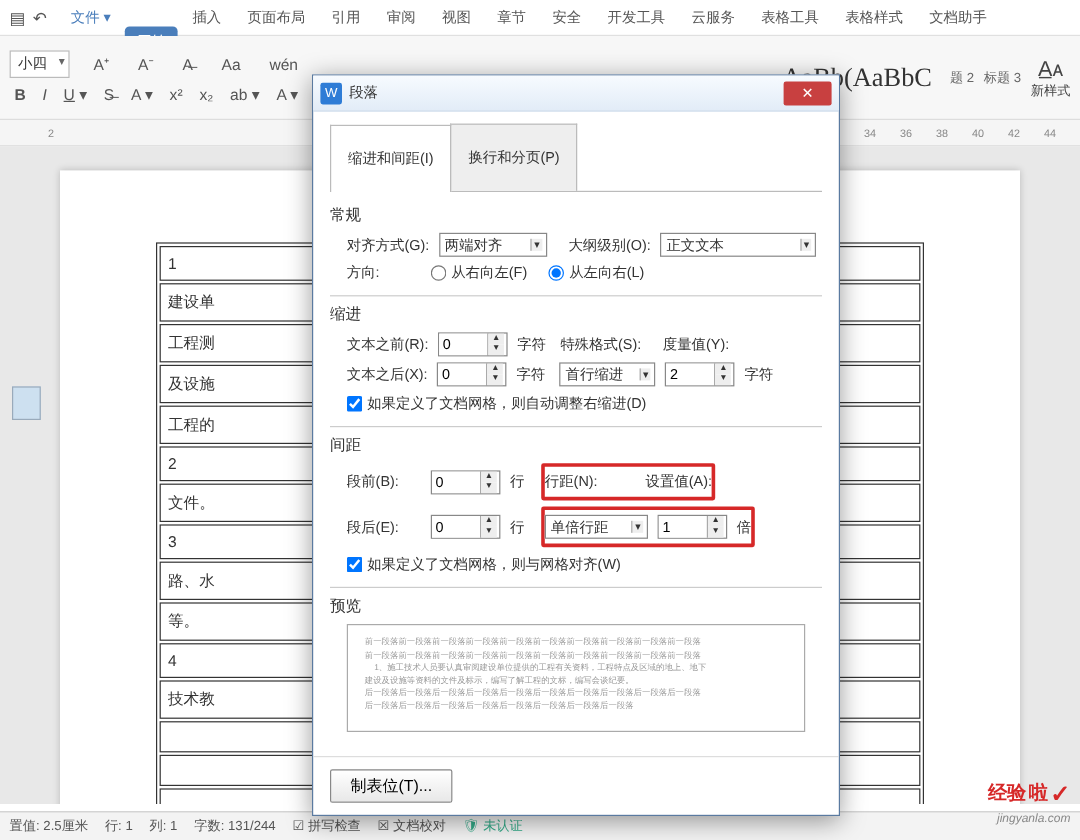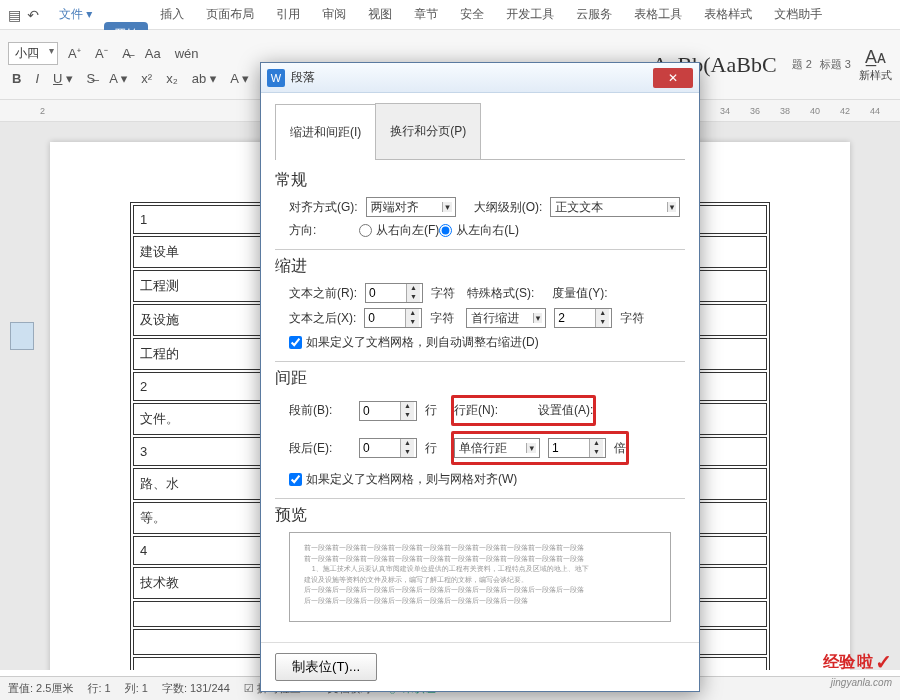--- a/index.html
+++ b/index.html
@@ -4,21 +4,21 @@
 <style>
 * { box-sizing: border-box; margin: 0; padding: 0; font-family: "Microsoft YaHei", SimSun, sans-serif; }
 body { background: #fff; width: 900px; height: 700px; overflow: hidden; position: relative; font-size: 12px; color: #333; }
 .topbar { height: 30px; display: flex; align-items: center; padding: 0 8px; gap: 4px; border-bottom: 1px solid #e0e0e0; }
 .topbar-icons { display: flex; gap: 6px; align-items: center; }
 .menu-tabs { display: flex; align-items: center; gap: 2px; margin-left: 6px; }
 .menu-tab { padding: 4px 10px; cursor: pointer; color: #555; }
 .menu-tab.active { background: #4a7ebb; color: #fff; border-radius: 4px; margin-top: 40px; }
 .ribbon { height: 70px; background: #f7f7f7; border-bottom: 1px solid #ddd; display: flex; align-items: center; padding: 4px 8px; gap: 8px; position: relative; }
 .ribbon-left { display: flex; flex-direction: column; gap: 4px; }
-.ribbon-row { display: flex; align-items: center; gap: 6px; }
+.ribbon-row { display: flex; align-items: center; gap: 6px; justify-content: space-between; }
 .font-size-box { border: 1px solid #bbb; background: #fff; padding: 2px 18px 2px 6px; width: 50px; position: relative; }
 .font-size-box:after { content: "▾"; position: absolute; right: 3px; top: 2px; font-size: 10px; color: #666; }
 .ribbon-btn { padding: 2px 4px; color: #555; cursor: pointer; font-size: 13px; }
 .ribbon-styles { margin-left: auto; display: flex; align-items: center; gap: 8px; }
 .style-preview { font-family: "Times New Roman"; font-size: 22px; color: #333; padding: 2px 6px; border: 1px solid transparent; }
 .style-label { font-size: 11px; color: #666; text-align: center; }
 .new-style { text-align: center; font-size: 11px; color: #444; }
 .ruler { height: 22px; background: #f5f5f5; border-bottom: 1px solid #ddd; position: relative; font-size: 9px; color: #888; display: flex; align-items: center; padding-left: 40px; }
 .ruler span { margin-right: 20px; }
 .doc-area { position: relative; height: 548px; background: #e8e8e8; overflow: hidden; }
@@ -29,30 +29,30 @@
 .statusbar { position: absolute; bottom: 0; left: 0; right: 0; height: 24px; background: #f3f3f3; border-top: 1px solid #ccc; display: flex; align-items: center; gap: 14px; padding: 0 8px; font-size: 11px; color: #555; }
 .dialog-overlay { position: absolute; left: 260px; top: 62px; width: 440px; background: #fff; border: 1px solid #5a7aa0; box-shadow: 0 4px 20px rgba(0,0,0,0.4); z-index: 100; }
 .dialog-title { background: linear-gradient(#f7fbff,#e2ecf7); height: 30px; display: flex; align-items: center; padding: 0 6px; border-bottom: 1px solid #c5d6e8; }
 .dialog-title-icon { width: 18px; height: 18px; background: #2e7cd6; color: #fff; font-size: 11px; display: flex; align-items: center; justify-content: center; border-radius: 2px; margin-right: 6px; }
 .dialog-close { margin-left: auto; width: 40px; height: 20px; background: #c84040; color: #fff; display: flex; align-items: center; justify-content: center; border-radius: 2px; cursor: pointer; font-size: 12px; }
 .dialog-body { padding: 10px 14px; }
 .tabs { display: flex; border-bottom: 1px solid #bbb; margin-bottom: 10px; }
 .tab { padding: 19px 14px; border: 1px solid #bbb; border-bottom: none; margin-right: -1px; background: #eee; cursor: pointer; }
 .tab.active { background: #fff; position: relative; top: 1px; }
 .fieldset { margin-bottom: 10px; }
-.fieldset-title { color: #333; margin-bottom: 6px; font-size: 16px; }
+.fieldset-title { color: #333; margin-bottom: 6px; font-size: 13px; }
 .field-row { display: flex; align-items: center; gap: 8px; margin: 5px 0 5px 14px; font-size: 12px; }
 .field-label { min-width: 62px; }
 .combo { border: 1px solid #888; background: #fff; padding: 2px 18px 2px 4px; position: relative; min-width: 80px; height: 20px; display: flex; align-items: center; }
 .combo:after { content: "▾"; position: absolute; right: 3px; font-size: 9px; color: #333; background: #eee; border-left: 1px solid #aaa; padding: 0 2px; }
 .spinner { display: flex; border: 1px solid #888; background: #fff; height: 20px; width: 58px; }
 .spinner input { border: none; width: 40px; padding: 0 3px; font-size: 12px; outline: none; }
 .spinner-btns { display: flex; flex-direction: column; border-left: 1px solid #aaa; }
 .spinner-btns span { font-size: 7px; height: 9px; line-height: 8px; padding: 0 3px; background: #eee; cursor: pointer; }
-.radio-group { display: flex; align-items: center; }
+.radio-group { display: flex; gap: 18px; align-items: center; }
 .radio-item { display: flex; align-items: center; gap: 4px; }
 .check-row { margin: 6px 0 6px 14px; display: flex; align-items: center; gap: 4px; }
 .highlight-box { border: 3px solid #d62828; padding: 4px 0; border-radius: 2px; }
 .preview-box { border: 1px solid #aaa; background: #fff; height: 90px; margin: 4px 14px; padding: 10px 14px; overflow: hidden; }
 .preview-lines { font-size: 7px; color: #999; line-height: 1.5; }
 .dialog-footer { display: flex; justify-content: space-between; padding: 10px 14px; border-top: 1px solid #ddd; }
 .btn { border: 1px solid #888; background: linear-gradient(#fff,#e8e8e8); padding: 4px 16px; cursor: pointer; border-radius: 2px; }
 .watermark { position: absolute; right: 8px; bottom: 26px; font-size: 16px; font-weight: bold; z-index: 200; display: flex; align-items: center; gap: 2px; }
 .watermark .t1 { color: #d62828; }
 .watermark .t2 { color: #d62828; }

